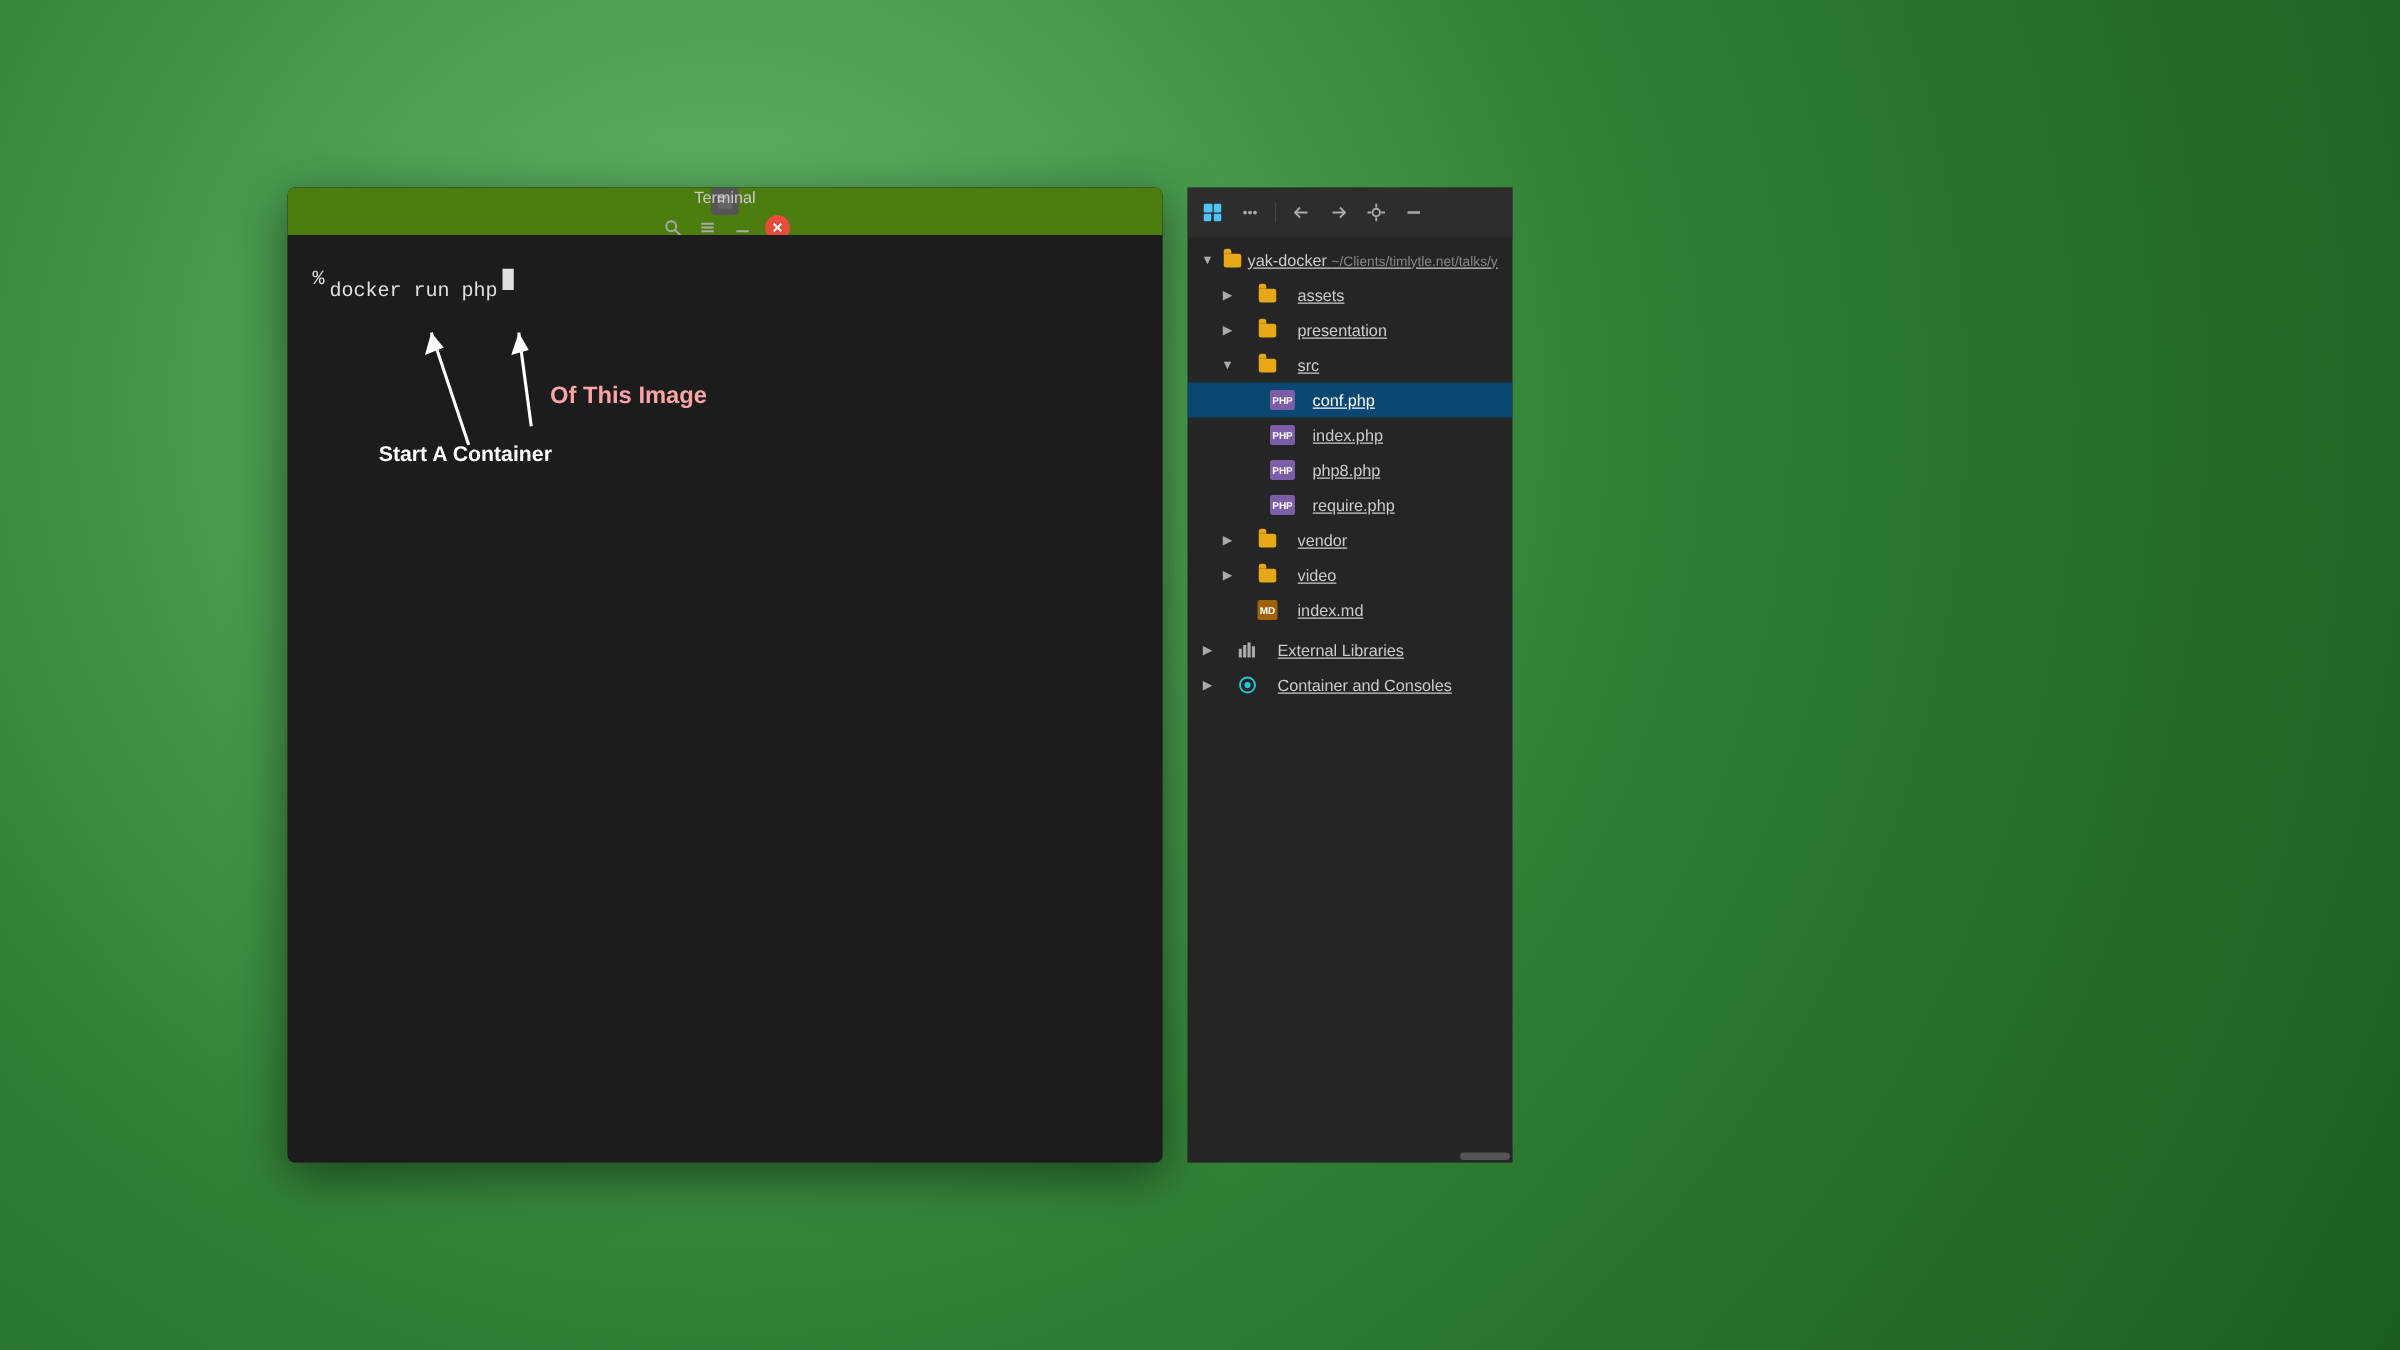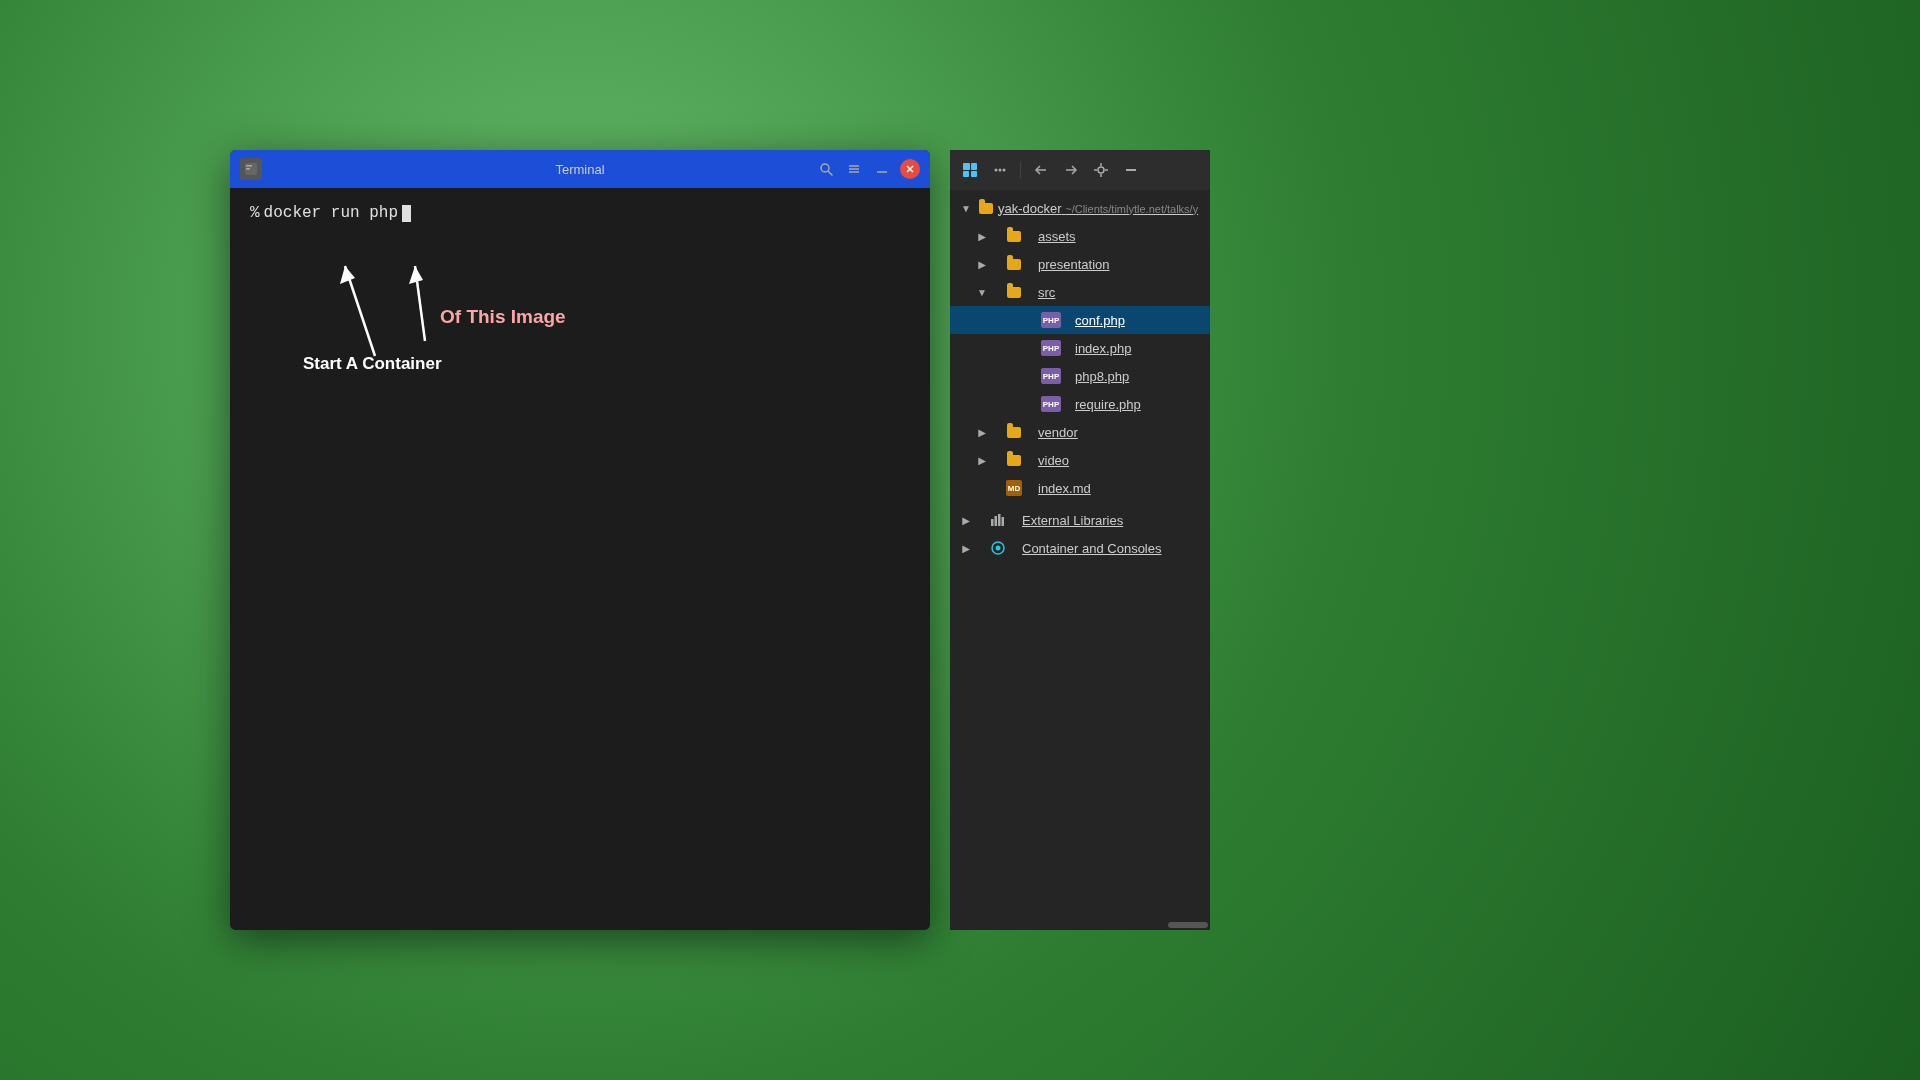--- a/index.html
+++ b/index.html
@@ -35,26 +35,27 @@
       background: #1e1e1e;
       border-radius: 6px;
       box-shadow: 0 10px 40px rgba(0,0,0,0.5);
       display: flex;
       flex-direction: column;
       overflow: hidden;
     }
 
     .terminal-titlebar {
       height: 38px;
-      background: #1d4ed8;
+      background: #4d7c0f;
       display: flex;
       align-items: center;
       justify-content: space-between;
       padding: 0 10px;
       flex-shrink: 0;
+      flex-direction: column;
     }
 
     .terminal-titlebar-left {
       display: flex;
       align-items: center;
       gap: 8px;
     }
 
     .titlebar-icon {
       width: 22px;
@@ -125,20 +126,21 @@
       align-items: center;
       gap: 4px;
     }
 
     .prompt-char {
       color: #e0e0e0;
     }
 
     .prompt-command {
       color: #e0e0e0;
+      margin-top: 20px;
     }
 
     .cursor {
       display: inline-block;
       width: 9px;
       height: 17px;
       background: #e0e0e0;
       vertical-align: text-bottom;
     }
 
@@ -299,21 +301,21 @@
       font-size: 13px;
       white-space: nowrap;
       overflow: hidden;
       text-overflow: ellipsis;
       text-decoration: underline;
     }
 
     
     .indent-0 { padding-left: 8px; }
     .indent-1 { padding-left: 24px; }
-    .indent-2 { padding-left: 61px; }
+    .indent-2 { padding-left: 36px; }
 
     
     .tree-root-item {
       display: flex;
       align-items: center;
       height: 28px;
       padding-left: 8px;
       cursor: pointer;
       color: #ccc;
       font-size: 12px;

